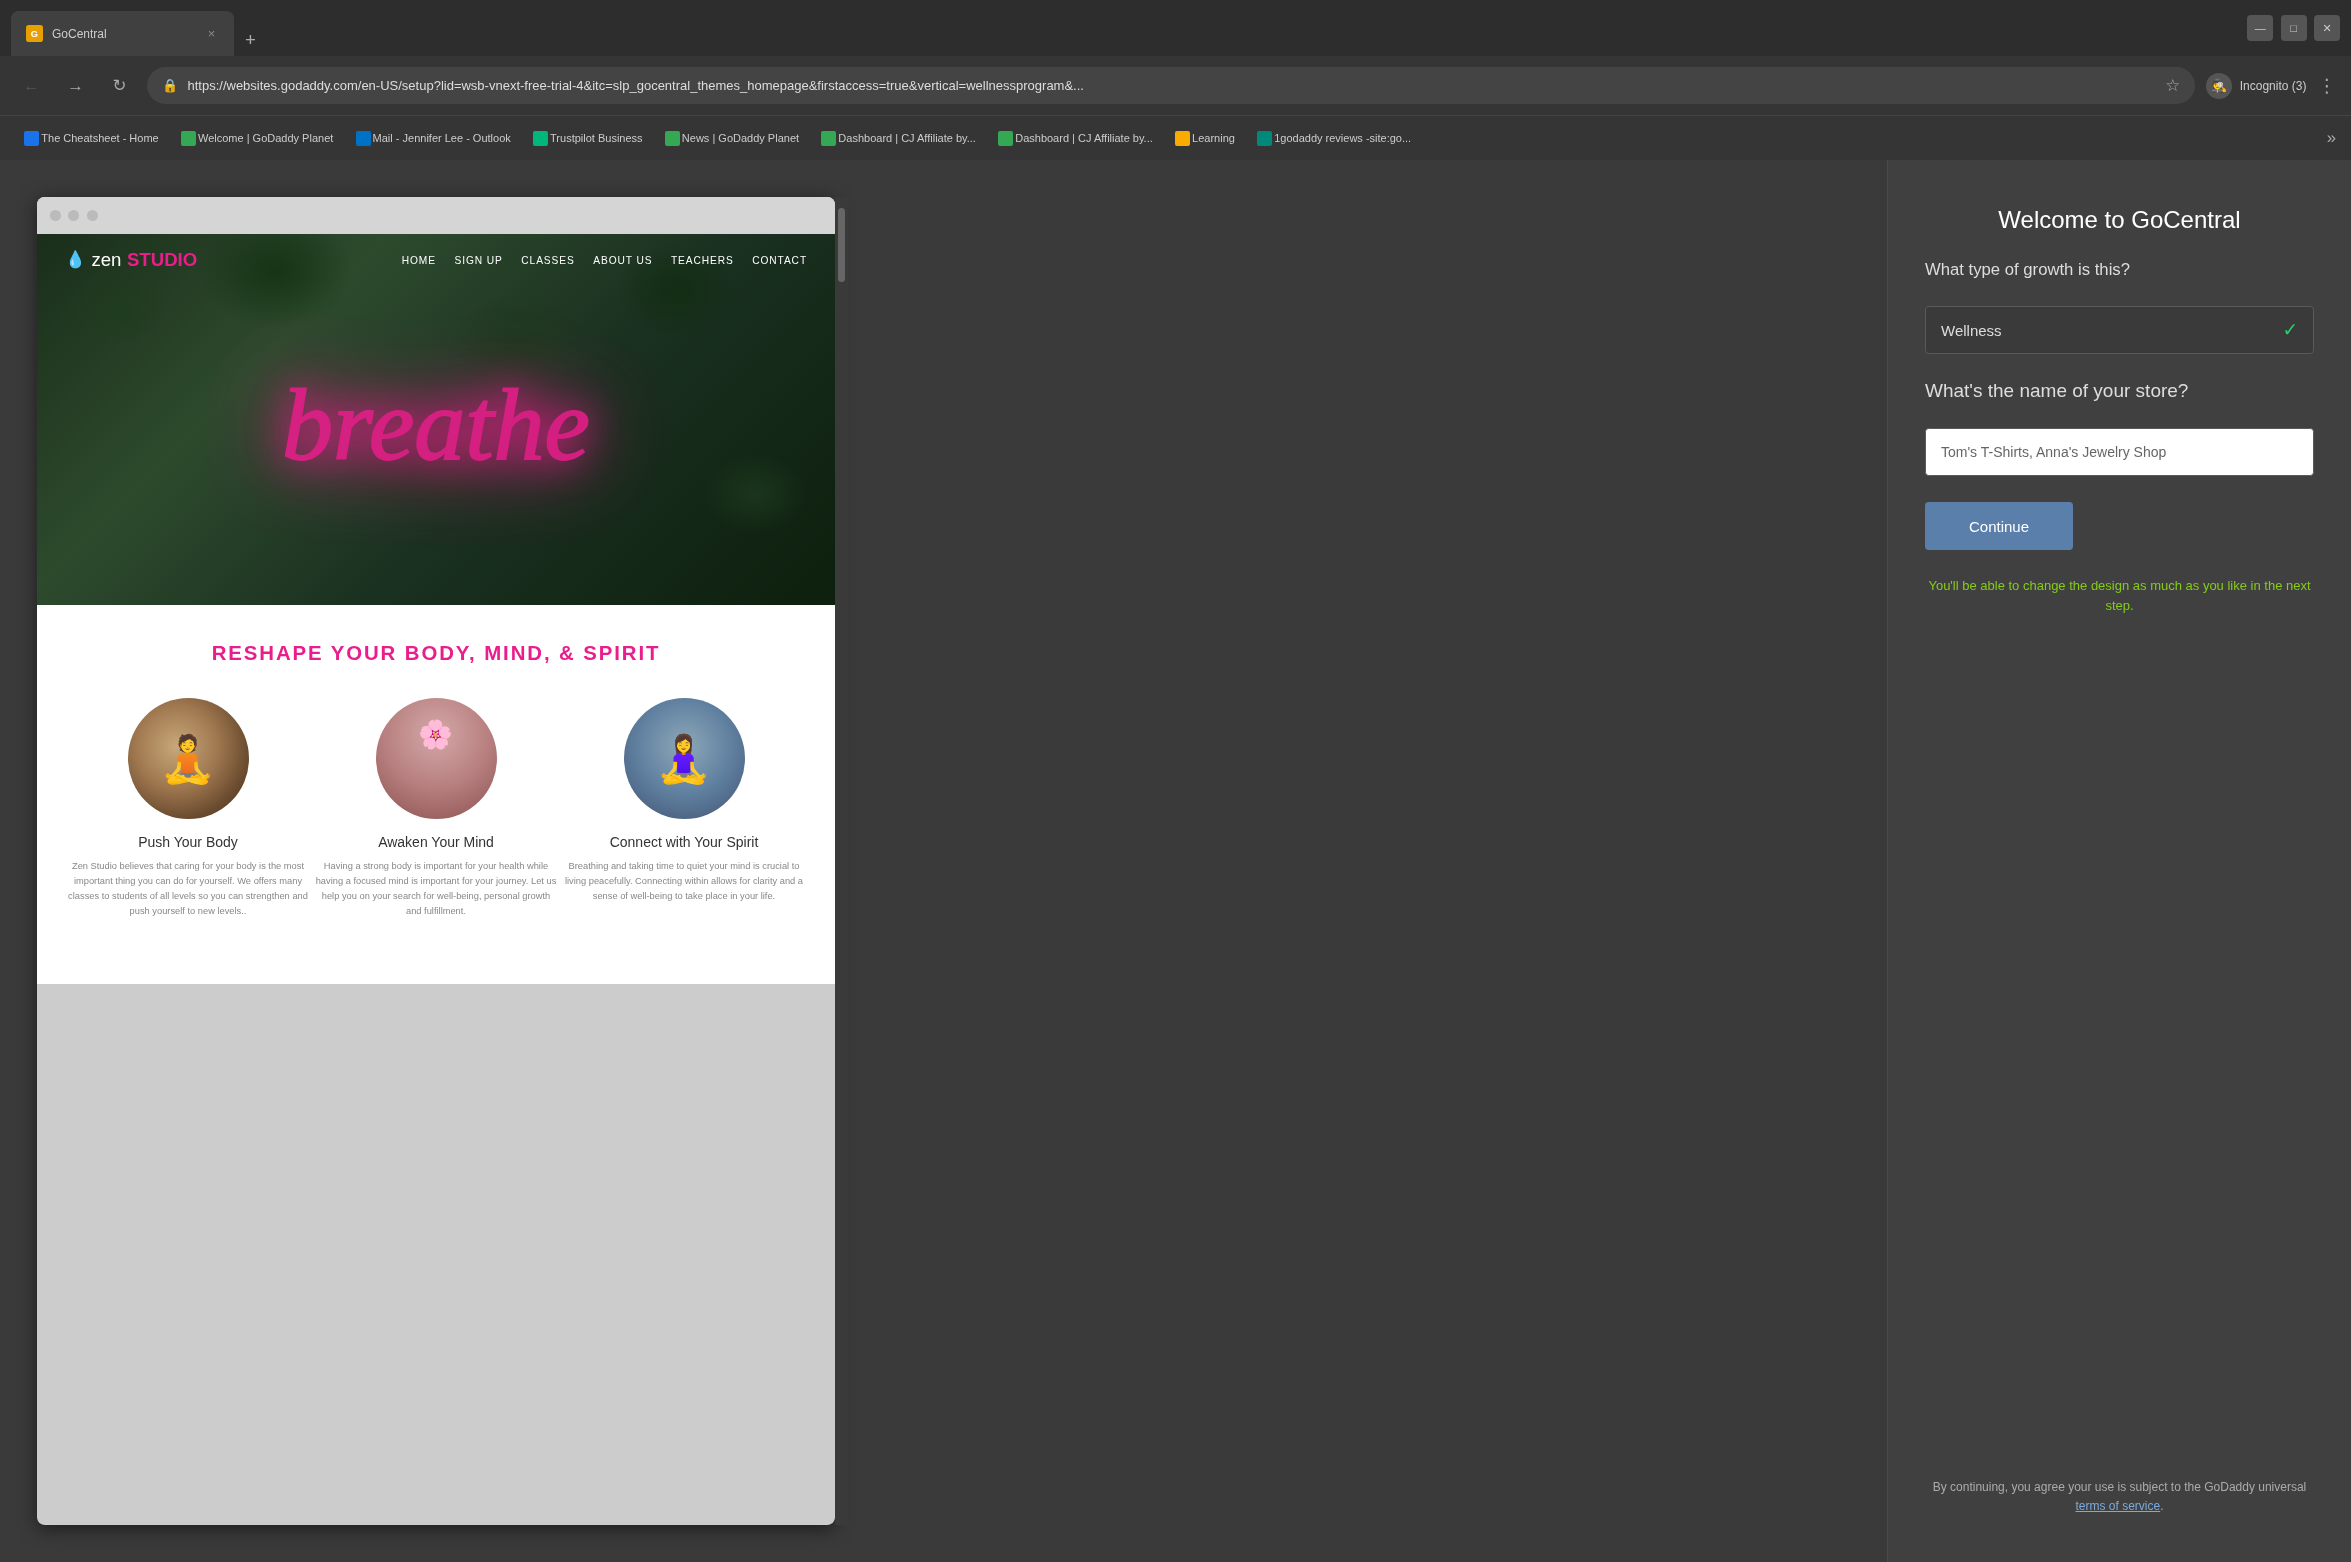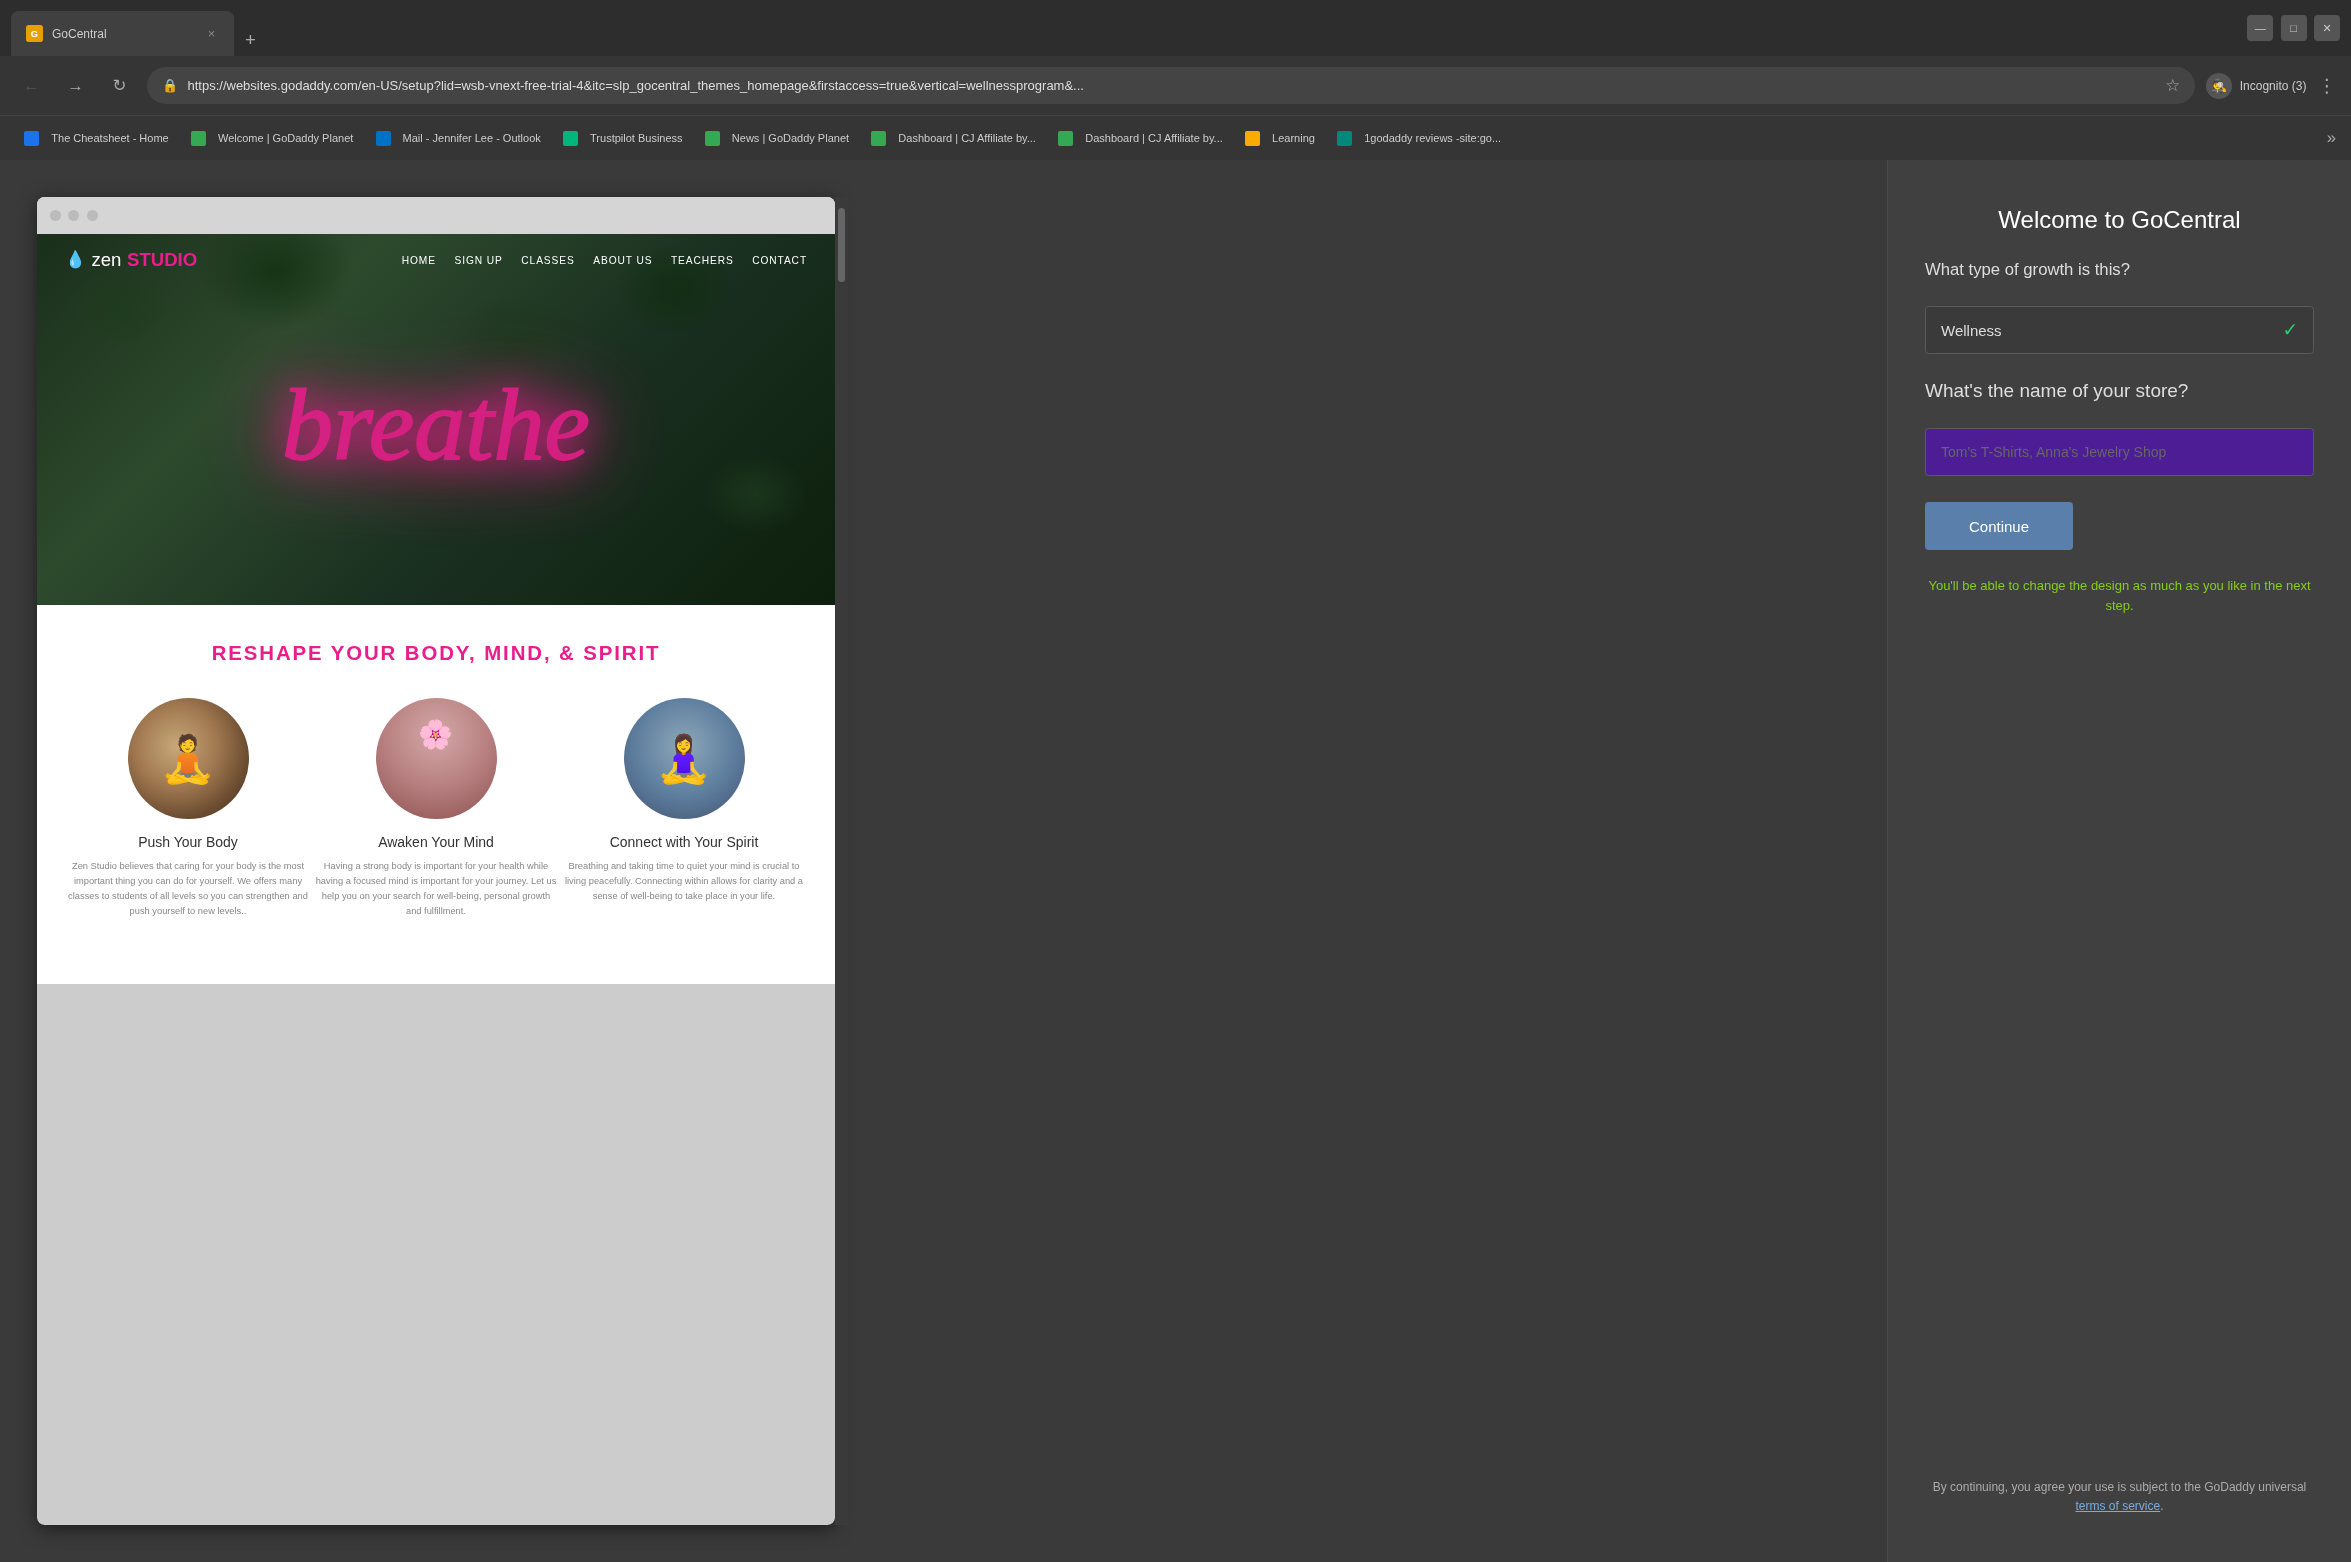--- a/index.html
+++ b/index.html
@@ -182,21 +182,21 @@
       align-items: center;
       padding: 0 15px;
       gap: 3.7px;
       border-top: 0.9px solid #444;
       flex-shrink: 0;
       overflow: hidden;
     }
     .bookmark-item {
       display: flex;
       align-items: center;
-      gap: 12px;
+      gap: 2px;
       padding: 3.7px 9.3px;
       border-radius: 3.7px;
       cursor: pointer;
       white-space: nowrap;
       font-size: 11px;
       color: #ccc;
     }
     .bookmark-favicon {
       width: 15px;
       height: 15px;
@@ -517,21 +517,21 @@
     }
 
     .store-name-question {
       font-size: 19px;
       color: #ddd;
       font-weight: 400;
     }
 
     .store-name-input {
       width: 100%;
-      background: #4c1d95;
+      background: #ffffff;
       border: 0.9px solid #5a5a5a;
       border-radius: 3.7px;
       height: 48px;
       padding: 0 15px;
       font-size: 14px;
       color: #888;
       outline: none;
     }
     .store-name-input::placeholder {
       color: #666;

